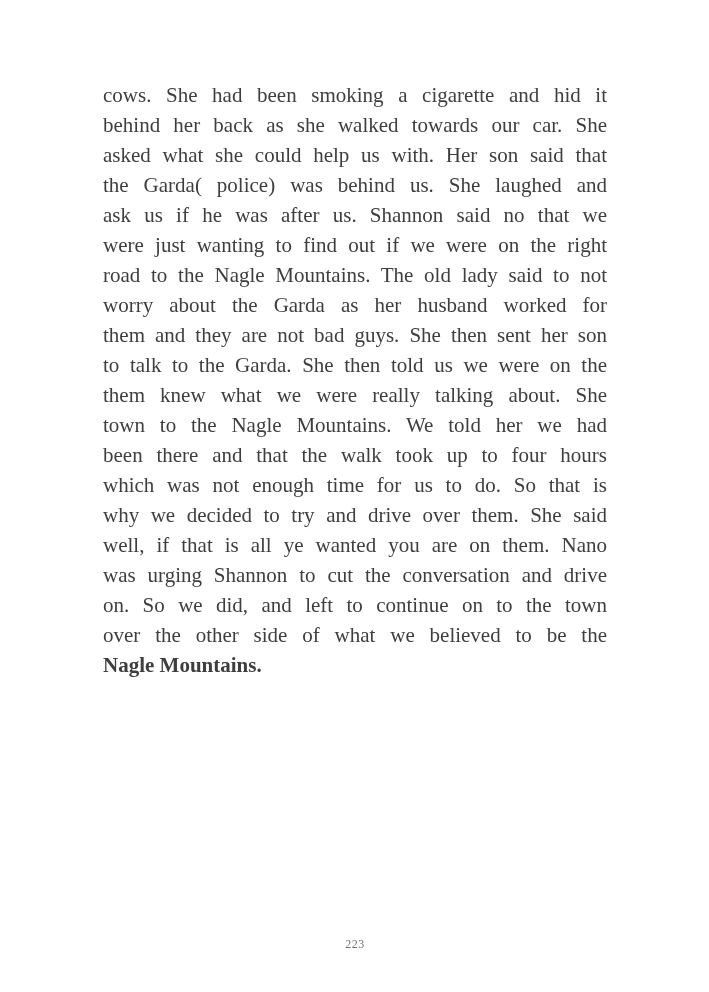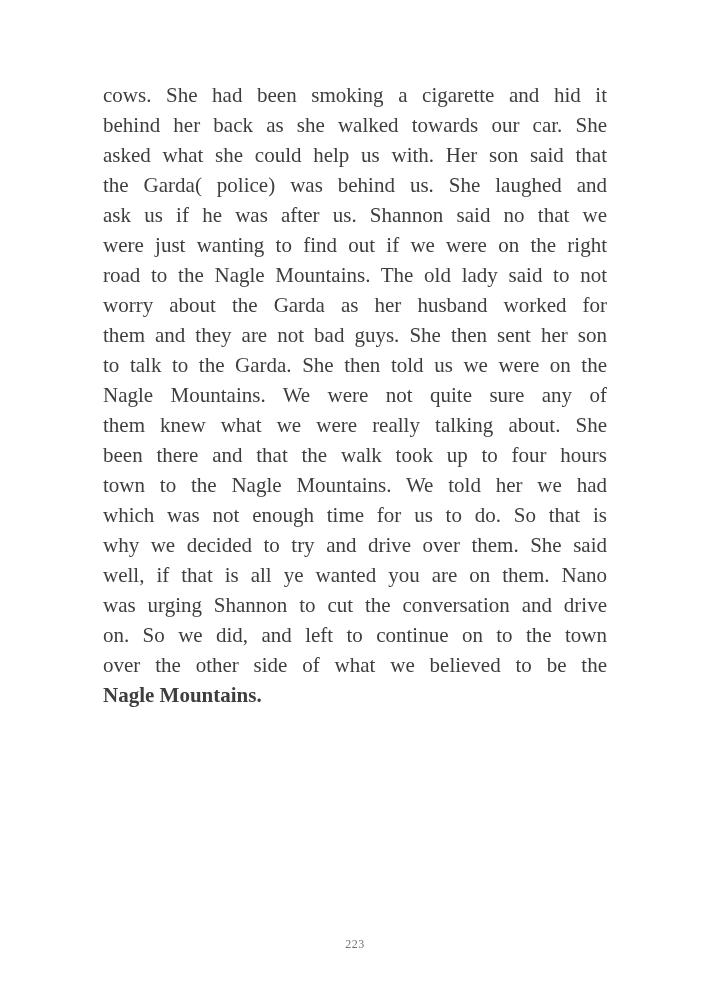--- a/index.html
+++ b/index.html
@@ -53,24 +53,23 @@
     <div class="line">cows. She had been smoking a cigarette and hid it</div>
     <div class="line">behind her back as she walked towards our car.  She</div>
     <div class="line">asked what she could help us with. Her son said that</div>
     <div class="line">the Garda( police) was behind us. She laughed and</div>
     <div class="line">ask us if he was after us. Shannon said no that we</div>
     <div class="line">were just wanting to find out if we were on the right</div>
     <div class="line">road to the Nagle Mountains. The old lady said to not</div>
     <div class="line">worry about the Garda as her husband worked for</div>
     <div class="line">them and they are not bad guys. She then sent her son</div>
     <div class="line">to talk to the Garda. She then told us we were on the</div>
-    <div class="line">Nagle Mountains. We were not quite sure any of</div>
     <div class="line">them knew what we were really talking about. She</div>
+    <div class="line">town to the Nagle Mountains. We told her we had</div>
     <div class="line">been there and that the walk took up to four hours</div>
-    <div class="line">town to the Nagle Mountains. We told her we had</div>
     <div class="line">which was not enough time for us to do. So that is</div>
     <div class="line">why we decided to try and drive over them. She said</div>
     <div class="line">well, if that is all ye wanted you are on them. Nano</div>
     <div class="line">was urging Shannon to cut the conversation and drive</div>
     <div class="line">on. So we did, and left to continue on to the town</div>
     <div class="line">over the other side of what we believed to be the</div>
     <div class="line last">Nagle Mountains.</div>
   </div>
   <div class="page-number">223</div>
 </div>

